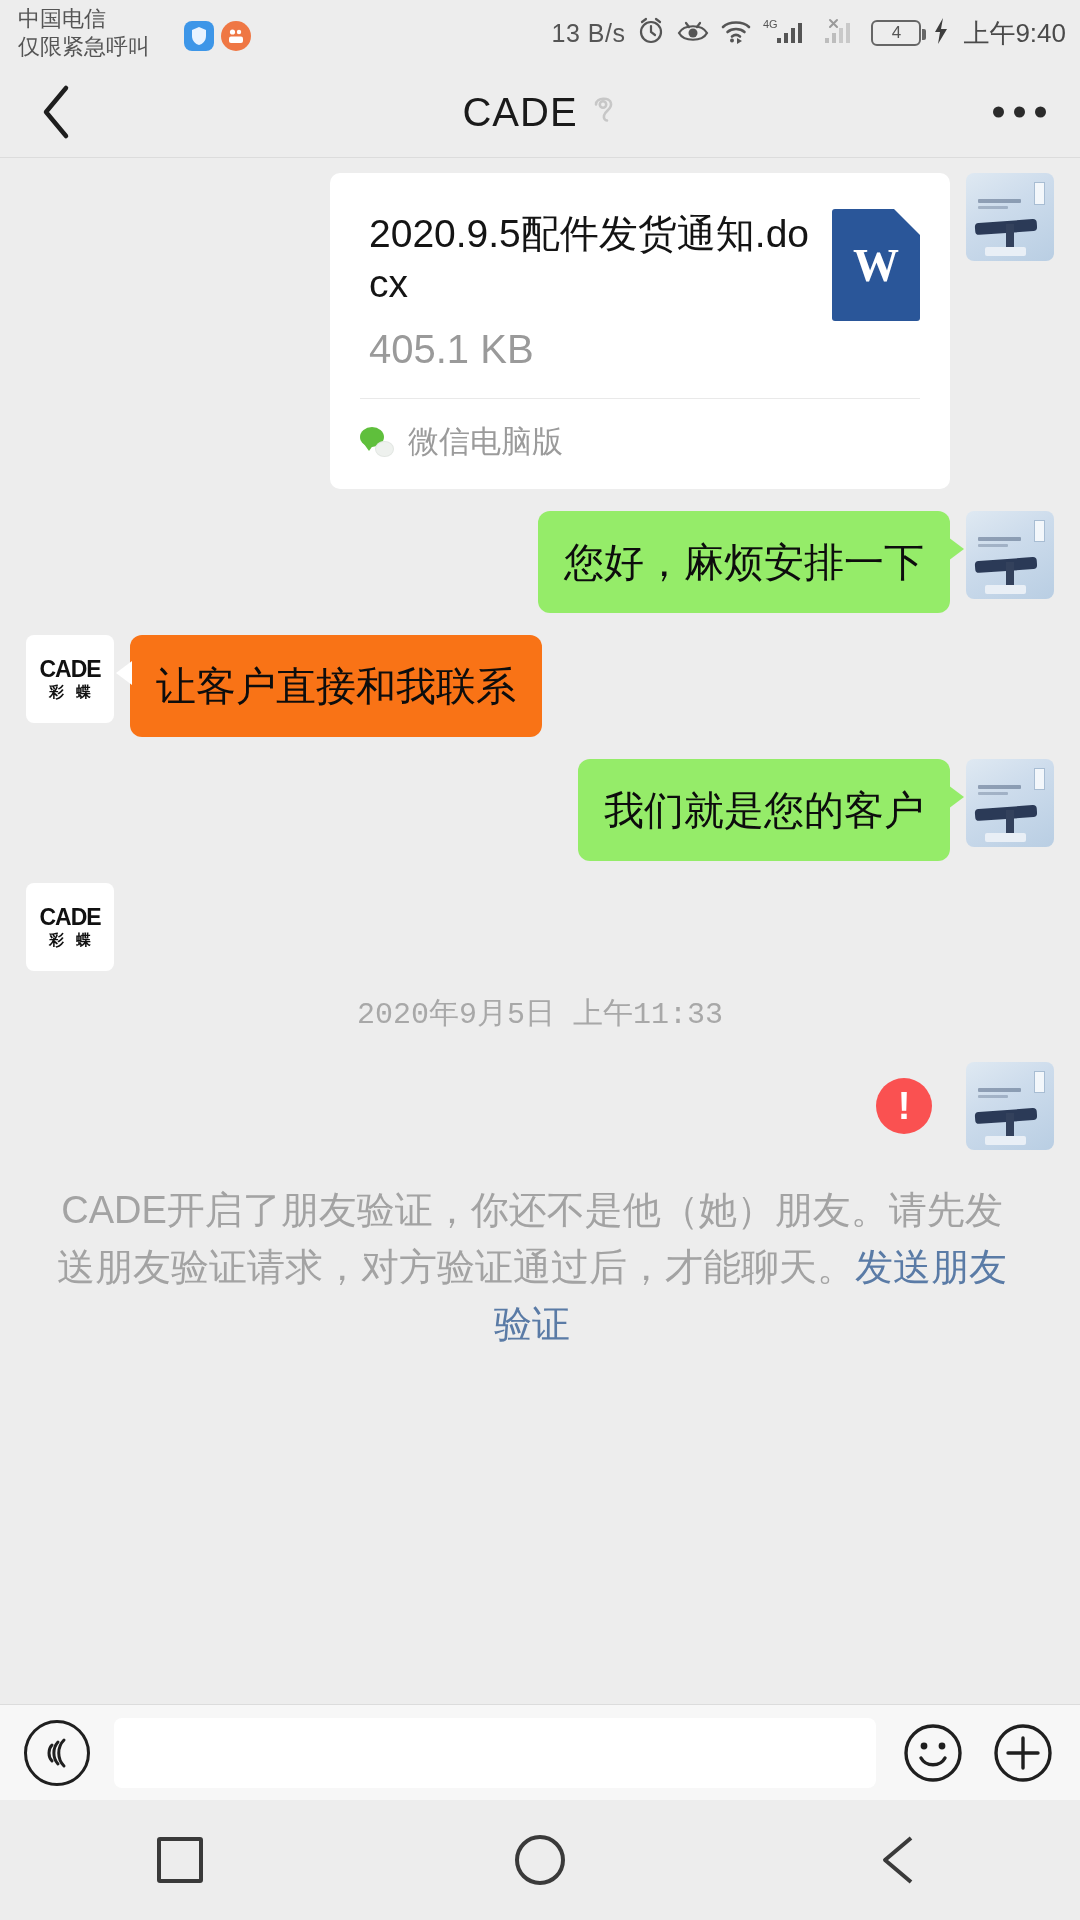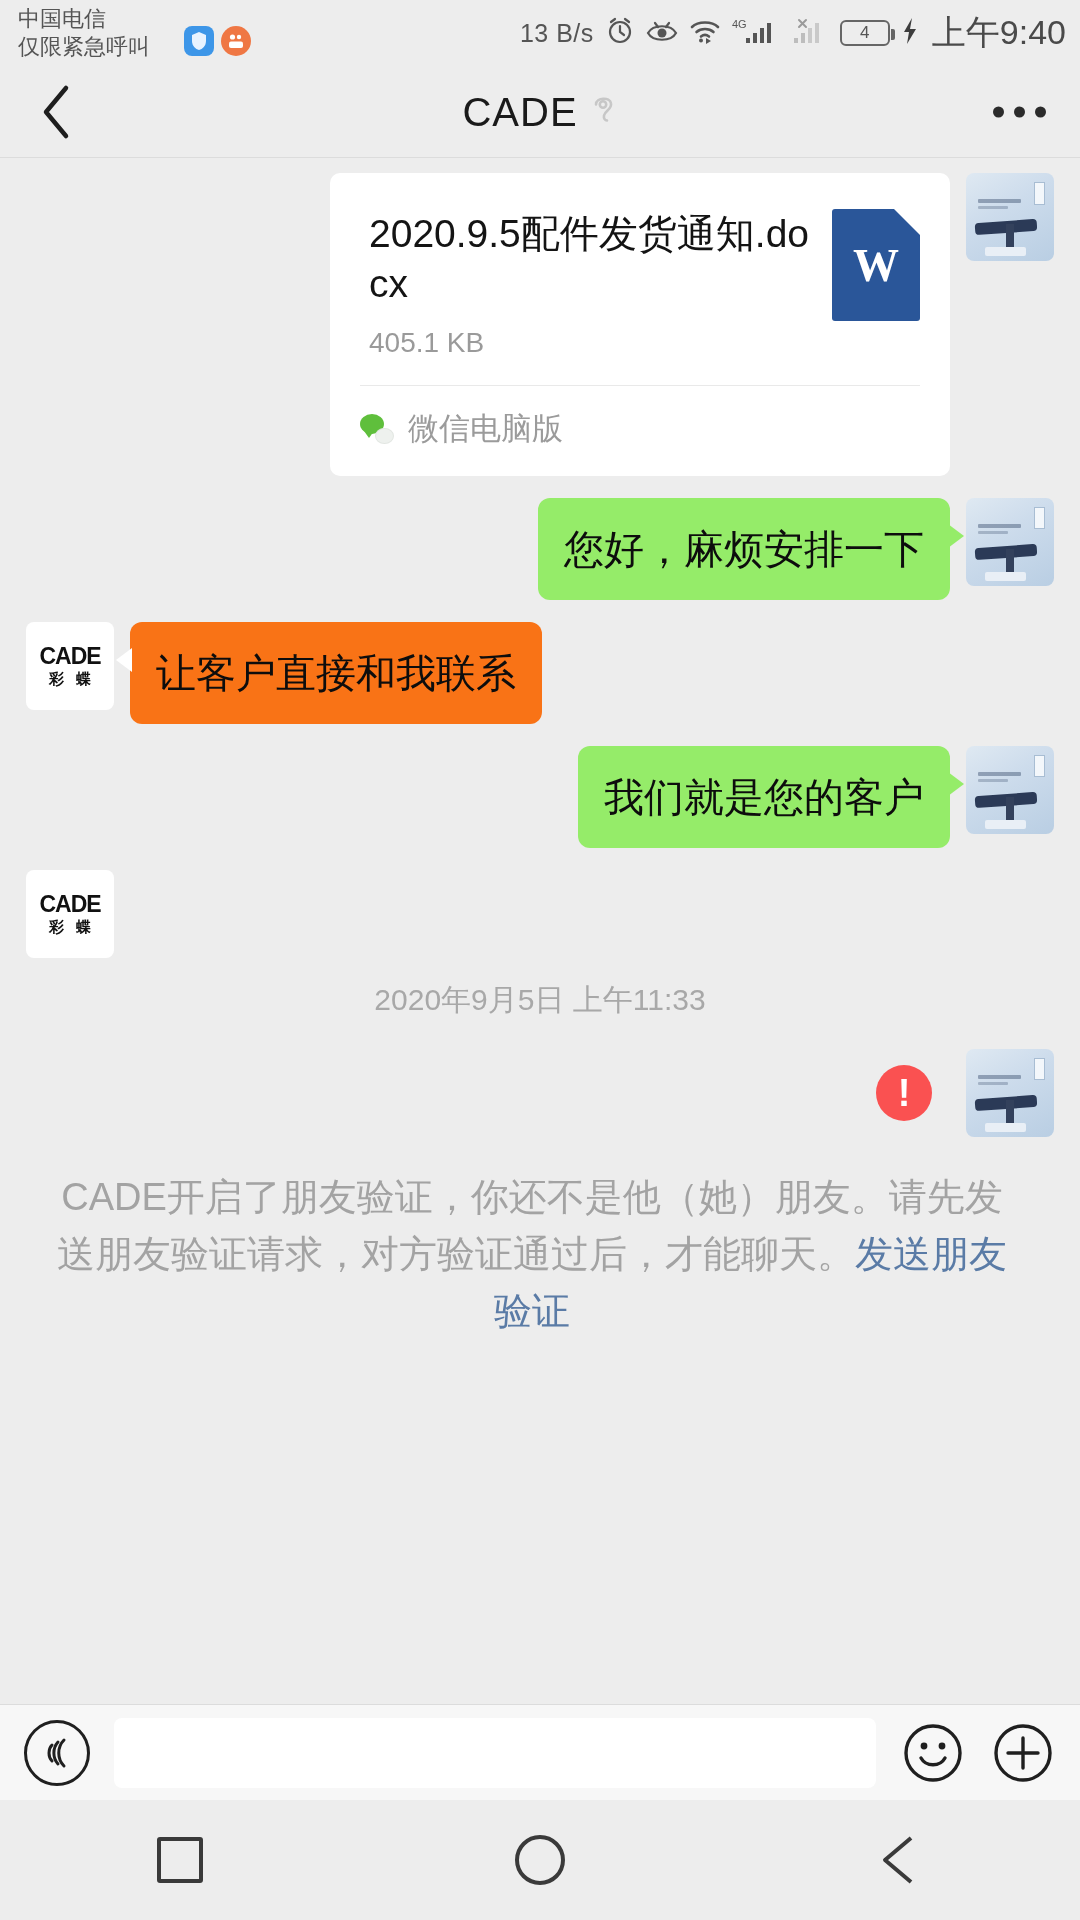--- a/index.html
+++ b/index.html
@@ -12,35 +12,35 @@
   #app { position:relative; width:1080px; height:1920px; background:#ededed; }
 
   
   .statusbar {
     position:relative; height:66px; width:100%;
     background:#ededed; color:#5a5a5a;
     display:flex; align-items:center;
   }
   .sb-left {
     position:absolute; left:18px; top:5px;
-    display:flex; align-items:center;gap:26px;
+    display:flex; align-items:flex-start;gap:26px;
   }
   .sb-carrier { font-size:22px; line-height:28px; color:#555; white-space:nowrap; }
   .sb-appicons { display:flex; align-items:center; margin-left:8px; margin-top:16px; gap:7px; }
   .app-ic { width:30px; height:30px; border-radius:8px; display:flex; align-items:center; justify-content:center; }
   .app-ic.blue { background:#3d96e8; }
   .app-ic.orange { background:#ef7744; border-radius:50%; }
   .app-ic svg { display:block; }
 
   .sb-right {
     position:absolute; right:14px; top:0; height:66px;
     display:flex; align-items:center; gap:11px;
   }
   .sb-net { font-size:25px; color:#555; letter-spacing:0.5px; white-space:nowrap; }
-  .sb-time { font-size:34px; color:#4a4a4a; white-space:nowrap; margin-left:2px; }
+  .sb-time { font-size:26px; color:#4a4a4a; white-space:nowrap; margin-left:2px; }
   .ic { display:block; }
   .batt {
     width:50px; height:26px; border:2.5px solid #666; border-radius:6px;
     display:flex; align-items:center; justify-content:center;
     font-size:17px; color:#555; position:relative;
   }
   .batt::after {
     content:""; position:absolute; right:-7px; top:7px;
     width:4px; height:11px; background:#666; border-radius:0 2px 2px 0;
   }
@@ -150,21 +150,21 @@
     padding:0; overflow:hidden;
   }
   .filecard::after {
     content:""; position:absolute; right:-14px; top:34px;
     border-top:12px solid transparent; border-bottom:12px solid transparent;
     border-left:16px solid #ffffff;
   }
   .fc-top { display:flex; padding:36px 30px 26px 39px; align-items:flex-start; }
   .fc-texts { flex:1; padding-right:18px; }
   .fc-name { font-size:39px; line-height:1.28; color:#141414; word-break:break-all; }
-  .fc-size { font-size:28px; color:#9a9a9a; margin-top:18px; }
+  .fc-size { font-size:40px; color:#9a9a9a; margin-top:18px; }
   .fc-icon { flex:0 0 auto; width:88px; height:112px; position:relative; }
   .fc-icon .page {
     position:absolute; inset:0; background:#2a5699; border-radius:3px;
     display:flex; align-items:center; justify-content:center;
   }
   .fc-icon .page span {
     color:#fff; font-size:46px; font-weight:700;
     font-family:"Liberation Serif",serif;
   }
   .fc-icon .fold {
@@ -184,21 +184,21 @@
     border-left:5px solid transparent; border-right:5px solid transparent;
     border-top:7px solid #5fbf3c;
   }
   .wx-logo .b2 {
     position:absolute; right:0; bottom:0; width:19px; height:16px;
     background:#eef1ee; border-radius:50%; border:1px solid #e2e6e2;
   }
   .fc-app { font-size:31px; color:#9b9b9b; }
 
   
-  .timerow { display:flex; justify-content:center; margin:20px 0 28px 0; }
+  .timerow { display:flex; justify-content:center; margin:20px 0 28px 0;font-family:Liberation Mono, monospace; }
   .timetext { font-size:30px; color:#a8a8a8; }
 
   
   .errbadge {
     width:56px; height:56px; border-radius:50%; background:#fa5151;
     display:flex; align-items:center; justify-content:center;
     color:#fff; font-size:38px; font-weight:700; line-height:1;
     flex:0 0 56px; align-self:center; margin-right:18px;
     font-family:"Liberation Sans",sans-serif;
   }

